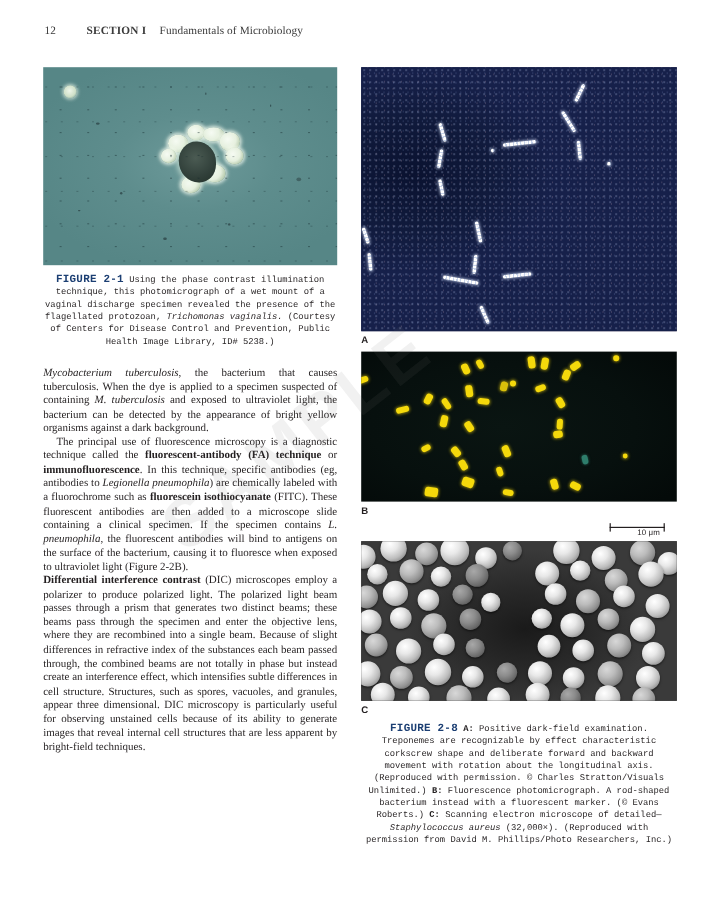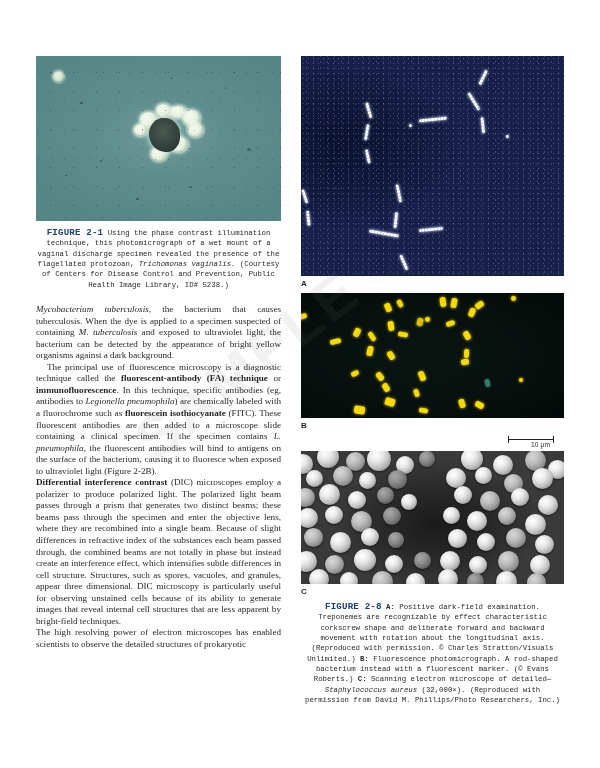--- a/index.html
+++ b/index.html
@@ -332,20 +332,25 @@
     transform: rotate(-38deg);
     letter-spacing: 4px;
     user-select: none;
   }
 </style>
 </head>
 <body>
 
 <div class="page">
 
+  <div class="running-head">
+    <span class="rh-folio">12</span>
+    <span class="rh-section">SECTION I</span>
+    <span class="rh-title">Fundamentals of Microbiology</span>
+  </div>
 
   <div class="col-left">
 
     <div class="fig">
       <div class="fig-img img-phase">
         <div class="lone-cell"></div>
 
         <div class="clump">
           <div class="cell" style="left:16px;  top:10px;  width:17px; height:15px;"></div>
           <div class="cell" style="left:32px;  top:2px;   width:15px; height:13px;"></div>
@@ -386,25 +391,20 @@
     </div>
 
 
     <div class="body-block">
       <p>
         <b>Differential interference contrast</b><span> (DIC) microscopes employ a polarizer to produce polarized light. The polarized light beam passes through a prism that generates two distinct beams; these beams pass through the specimen and enter the objective lens, where they are recombined into a single beam. Because of slight differences in refractive index of the substances each beam passed through, the combined beams are not totally in phase but instead create an interference effect, which intensifies subtle differences in cell structure. Structures, such as spores, vacuoles, and granules, appear three dimensional. DIC microscopy is particularly useful for observing unstained cells because of its ability to generate images that reveal internal cell structures that are less apparent by bright-field techniques.</span>
       </p>
     </div>
 
 
-    <div class="body-block">
-      <p>
-        <span>The high resolving power of electron microscopes has enabled scientists to observe the detailed structures of prokaryotic</span>
-      </p>
-    </div>
 
   </div>
 
   <div class="col-right">
 
     <div class="fig">
       <div class="fig-img img-darkfield">
         <div class="spiro" style="left:23%; top:24%;  width:16px; transform:rotate(74deg);"></div>
         <div class="spiro" style="left:22%; top:34%;  width:16px; transform:rotate(100deg);"></div>
         <div class="spiro" style="left:23%; top:45%;  width:14px; transform:rotate(78deg);"></div>

